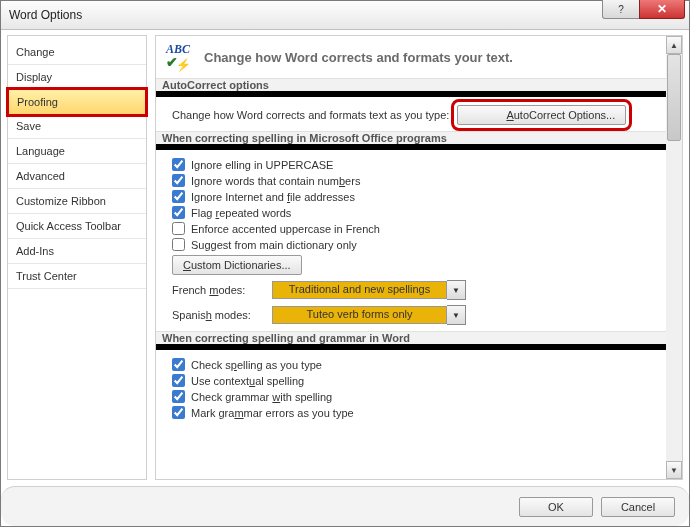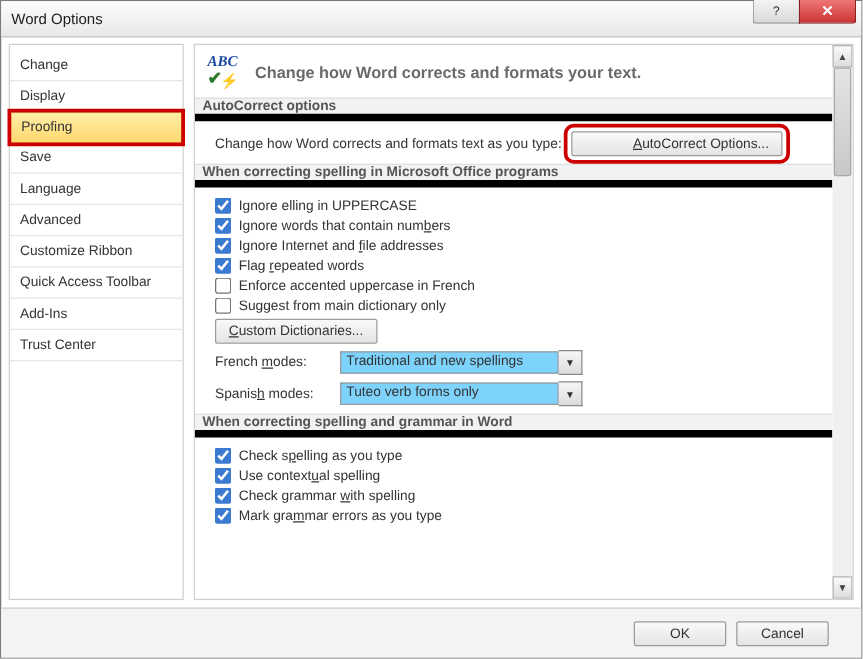--- a/index.html
+++ b/index.html
@@ -30,24 +30,24 @@
   .heading-text{color:#6a6a6a;font-size:13px;font-weight:bold;}
   .group-head{background:#f2f2f2;border-top:1px solid #e0e0e0;border-bottom:6px solid #000000;padding:0 6px;font-weight:bold;color:#555;margin:6px -10px 8px -10px;}
   .inline-row{display:flex;align-items:center;margin:4px 0 4px 6px;}
   .btn{background:linear-gradient(#fafafa,#e4e4e4);border:1px solid #9a9a9a;padding:3px 10px;border-radius:2px;font-size:11px;color:#333;}
   .btn-hl{outline:3px solid #c00;outline-offset:3px;padding-left:48px;}
   label.chk{display:flex;align-items:center;margin:3px 0 3px 6px;}
   input[type=checkbox]{margin:0 6px 0 0;accent-color:#3a7ad0;}
   .field-row{display:flex;align-items:center;margin:5px 0 5px 6px;}
   .field-label{width:100px;}
   .combo{display:flex;align-items:center;}
-  .combo-input{width:175px;height:18px;border:1px solid #999;padding:1px 4px;background:#7dd3fc;box-sizing:border-box;}
+  .combo-input{width:175px;height:18px;border:1px solid #999;padding:1px 4px;background:#eab308;box-sizing:border-box;text-align:center;}
   .combo-btn{width:18px;height:18px;border:1px solid #888;border-left:none;background:linear-gradient(#f6f6f6,#dcdcdc);display:flex;align-items:center;justify-content:center;font-size:8px;}
   u.access{text-decoration:underline;}
-  .footer{position:absolute;left:0;right:0;bottom:0;height:40px;border-top:1px solid #d0d0d0;display:flex;align-items:center;justify-content:flex-end;padding-right:26px;box-sizing:border-box;background:#f3f3f3;}
+  .footer{position:absolute;left:0;right:0;bottom:0;height:40px;border-top:1px solid #d0d0d0;display:flex;align-items:center;justify-content:flex-end;padding-right:14px;box-sizing:border-box;background:#f3f3f3;border-radius:14px;}
   .footer .btn{width:74px;text-align:center;margin-left:8px;}
 </style>
 </head>
 <body>
 
 <div class="window">
   <div class="titlebar">
     <span class="title">Word Options</span>
     <div class="win-btns">
       <div class="win-btn help">

